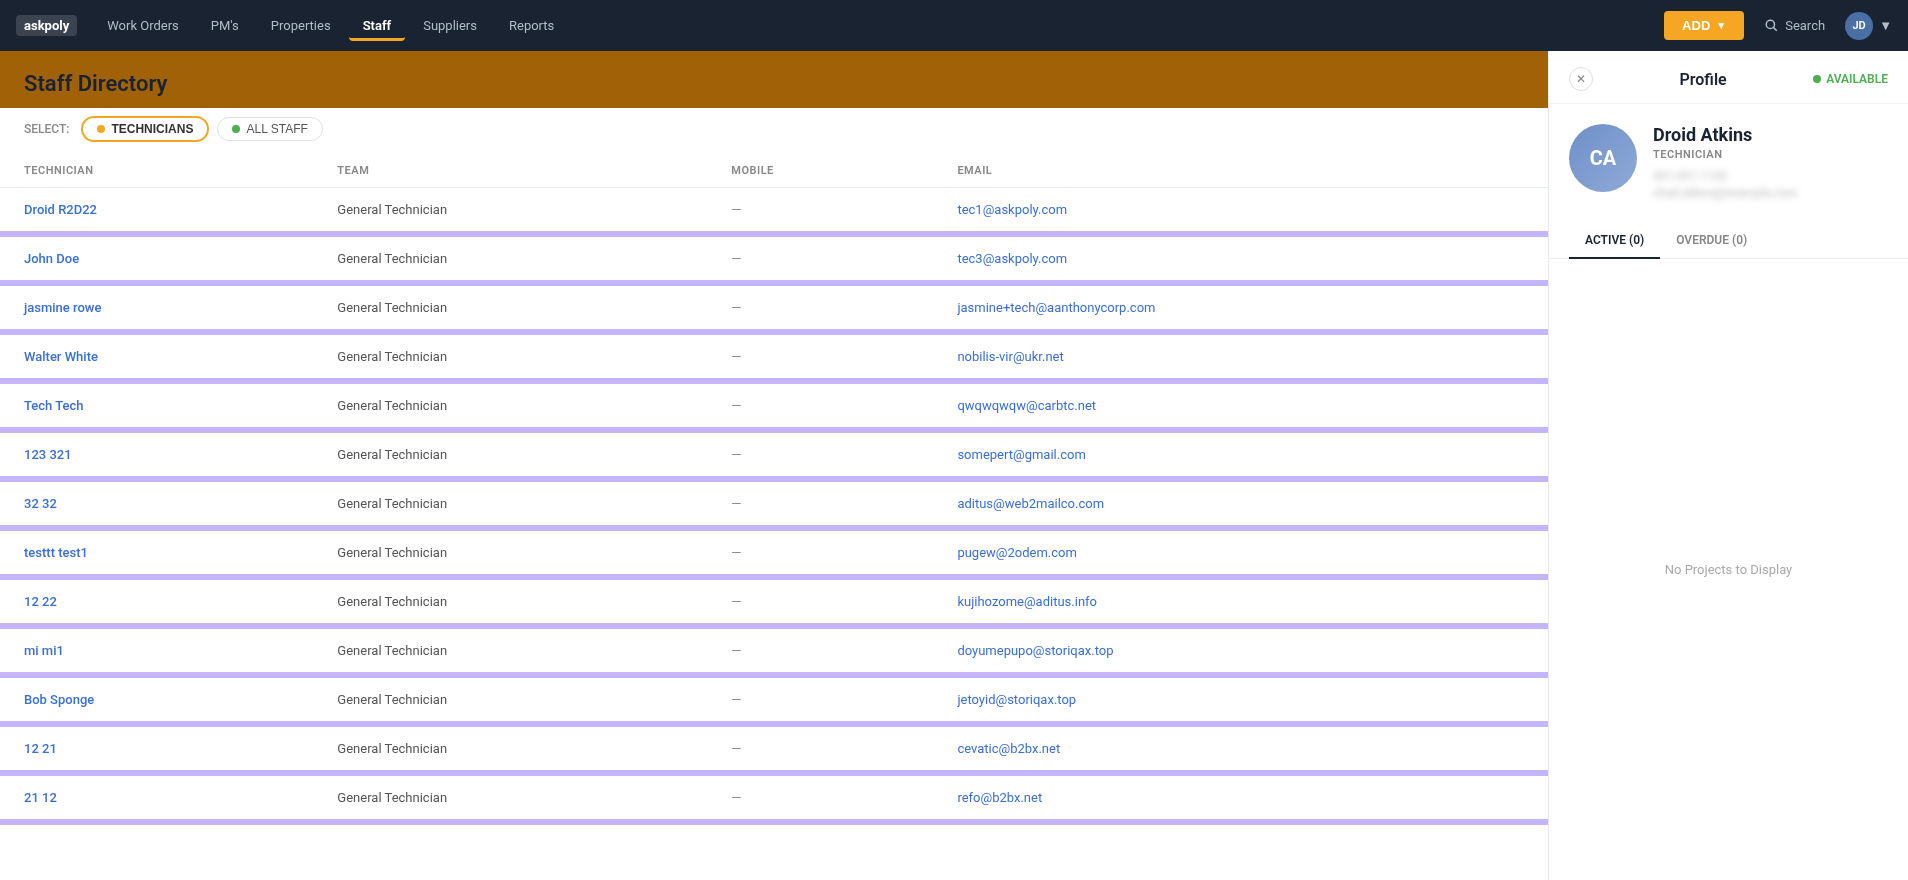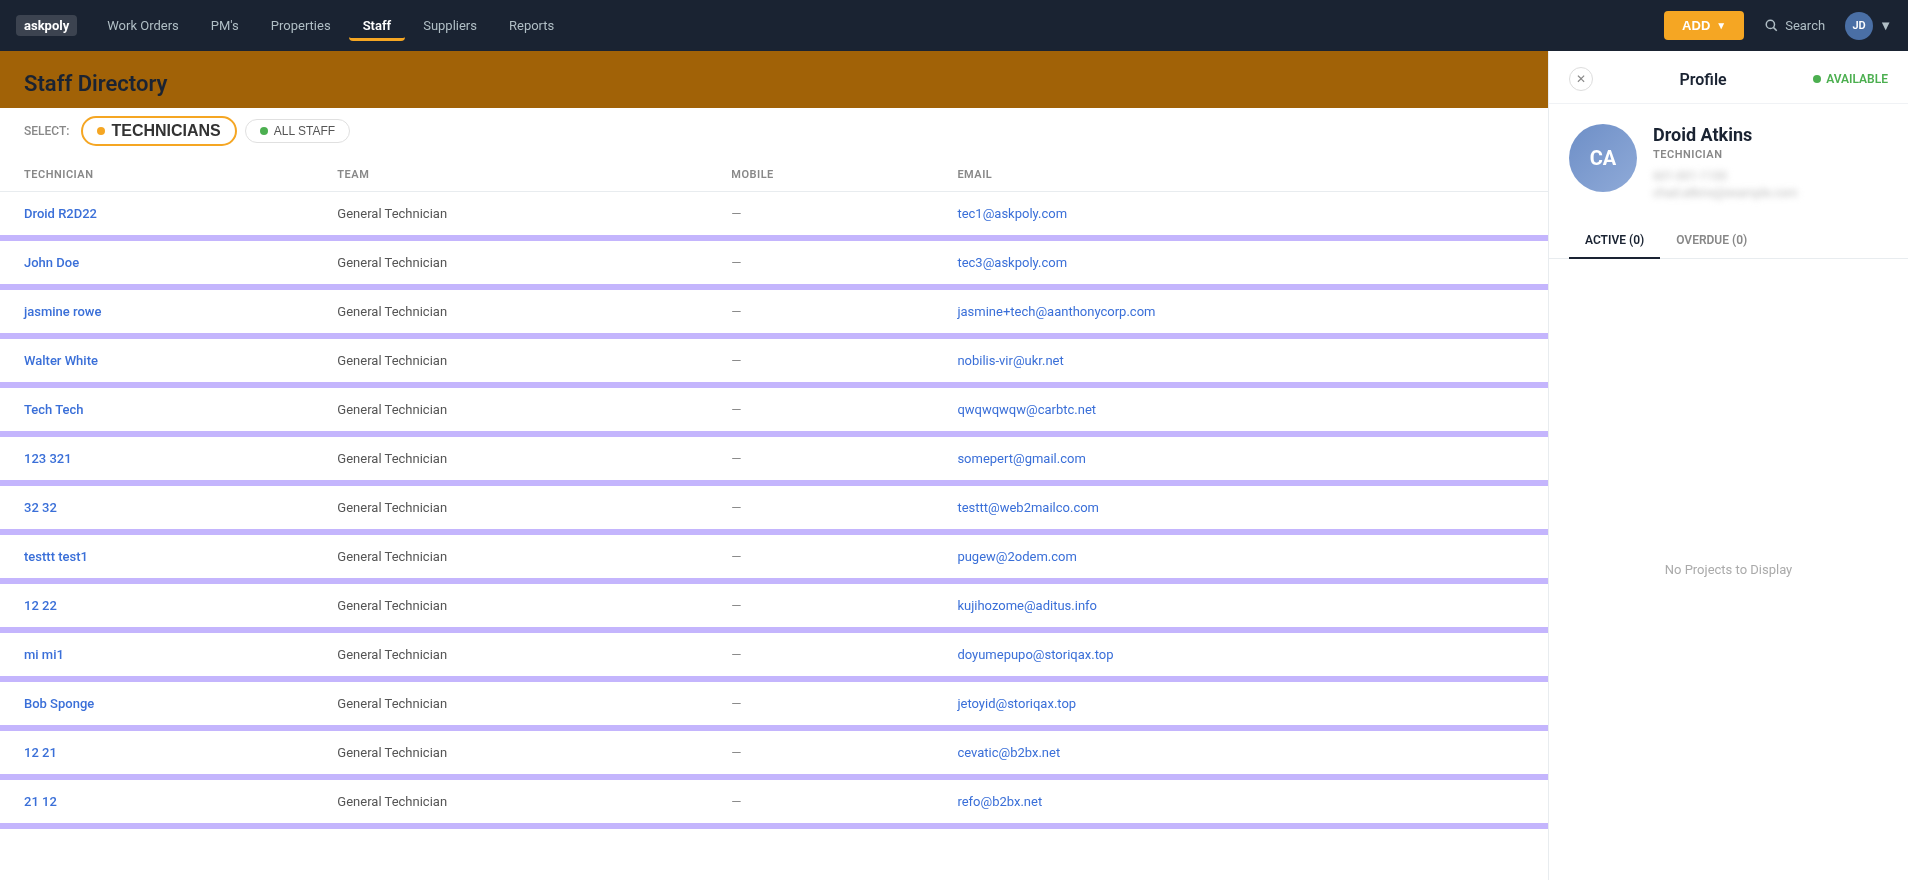--- a/index.html
+++ b/index.html
@@ -120,21 +120,21 @@
     .filter-label {
       color: #888;
       font-size: 12px;
       font-weight: 500;
       margin-right: 4px;
     }
     .filter-btn {
       border: 2px solid #f5a623;
       border-radius: 20px;
       padding: 4px 14px;
-      font-size: 16px;
+      font-size: 12px;
       font-weight: 600;
       cursor: pointer;
       display: flex;
       align-items: center;
       gap: 6px;
       background: #fff;
       color: #333;
     }
     .filter-btn.active {
       background: #fff;
@@ -410,21 +410,21 @@
             <tr>
       <td class="td-name">123 321</td>
       <td class="td-team">General Technician</td>
       <td class="td-mobile">—</td>
       <td class="td-email">somepert@gmail.com</td>
     </tr>
             <tr>
       <td class="td-name">32 32</td>
       <td class="td-team">General Technician</td>
       <td class="td-mobile">—</td>
-      <td class="td-email">testtt@web2mailco.com</td>
+      <td class="td-email">aditus@web2mailco.com</td>
     </tr>
             <tr>
       <td class="td-name">testtt test1</td>
       <td class="td-team">General Technician</td>
       <td class="td-mobile">—</td>
       <td class="td-email">pugew@2odem.com</td>
     </tr>
             <tr>
       <td class="td-name">12 22</td>
       <td class="td-team">General Technician</td>

